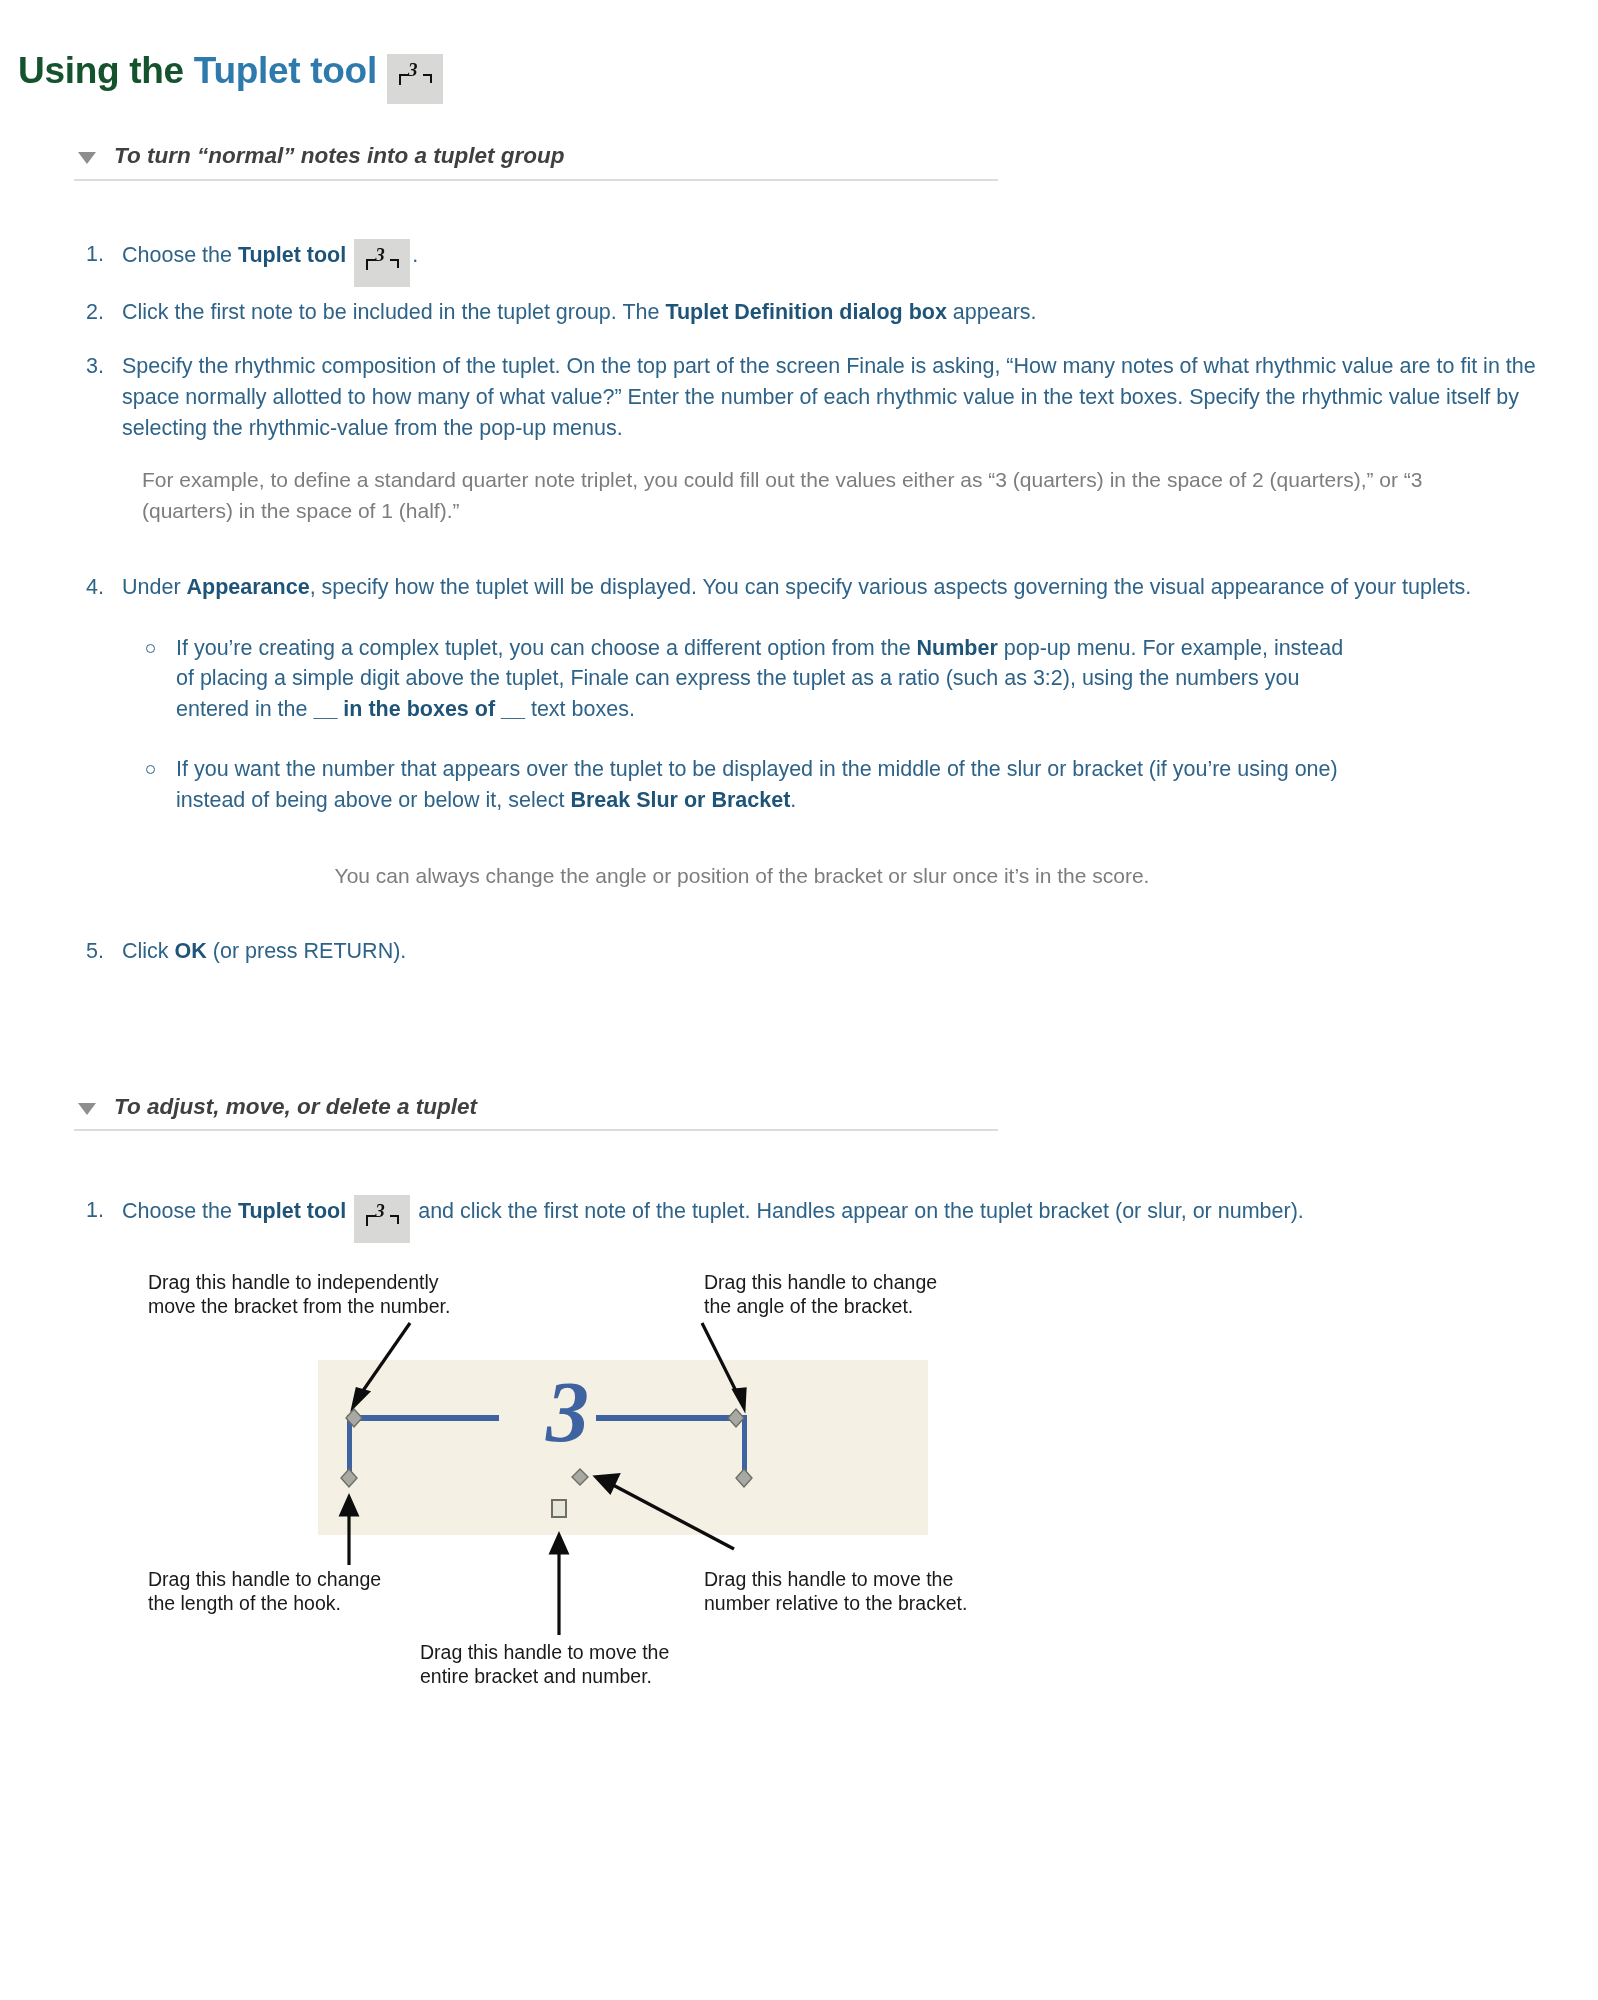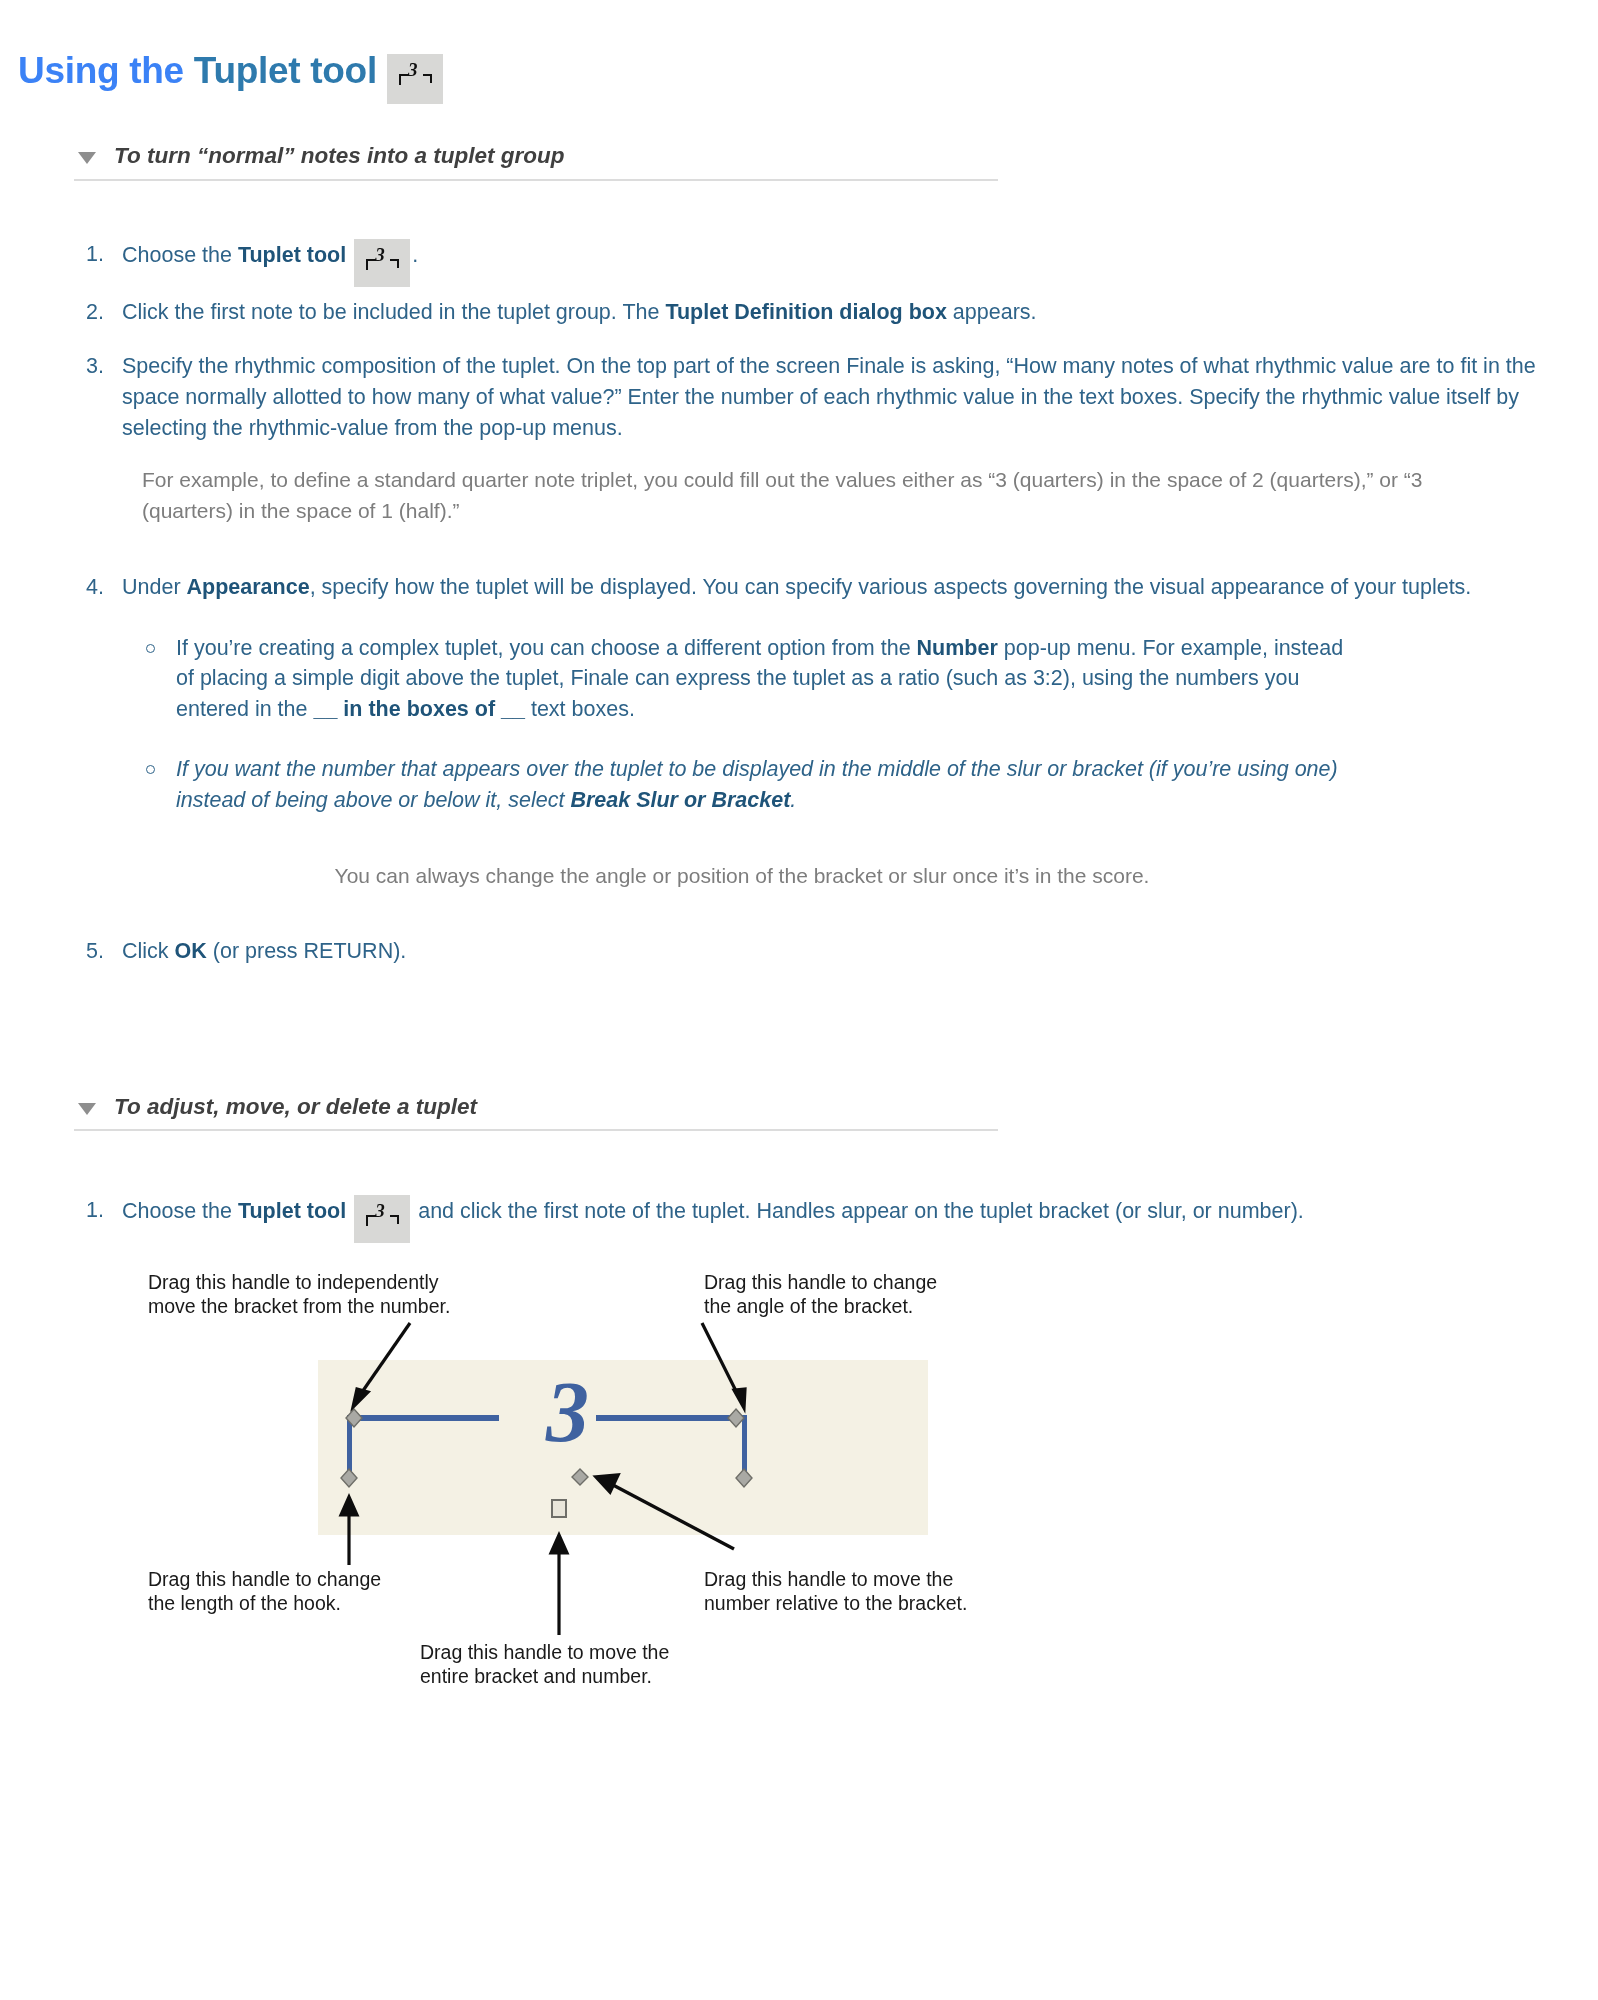--- a/index.html
+++ b/index.html
@@ -19,21 +19,21 @@
   
   .page-title {
     margin: 0;
     padding: 52px 0 0 18px;
     font-size: 37px;
     font-weight: bold;
     letter-spacing: -0.3px;
     line-height: 1.0;
     white-space: nowrap;
   }
-  .title-plain { color: #3b82f6; }
+  .title-plain { color: #14532d; }
   .title-accent { color: #2e7aad; }
 
   
   .tool-icon {
     display: inline-block;
     position: relative;
     background: #d8d8d6;
     vertical-align: middle;
     overflow: hidden;
   }
@@ -205,21 +205,21 @@
   <div class="step" style="margin-bottom:30px; width:1400px;">
     <span class="num">4.</span>
     <span>Under </span><b>Appearance</b><span>, specify how the tuplet will be displayed. You can specify various aspects governing the visual appearance of your tuplets.</span>
   </div>
 
   <div class="subbullets" style="margin-left:58px;">
     <div class="subbullet" style="margin-bottom:30px; width:1180px;">
       <span class="ring"></span>
       <span>If you’re creating a complex tuplet, you can choose a different option from the </span><b>Number</b><span> pop-up menu. For example, instead of placing a simple digit above the tuplet, Finale can express the tuplet as a ratio (such as 3:2), using the numbers you entered in the </span><b>__ in the boxes of __</b><span> text boxes.</span>
     </div>
-    <div class="subbullet" style="margin-bottom:18px; width:1180px;font-style:italic;">
+    <div class="subbullet" style="margin-bottom:18px; width:1180px;">
       <span class="ring"></span>
       <span>If you want the number that appears over the tuplet to be displayed in the middle of the slur or bracket (if you’re using one) instead of being above or below it, select </span><b>Break Slur or Bracket</b><span>.</span>
     </div>
   </div>
 
   <div class="note-indent" style="margin-left:56px; width:1200px; margin-top:46px; margin-bottom:44px;text-align:center;">You can always change the angle or position of the bracket or slur once it’s in the score.</div>
 
   <div class="step">
     <span class="num">5.</span>
     <span>Click </span><b>OK</b><span> (or press RETURN).</span>

